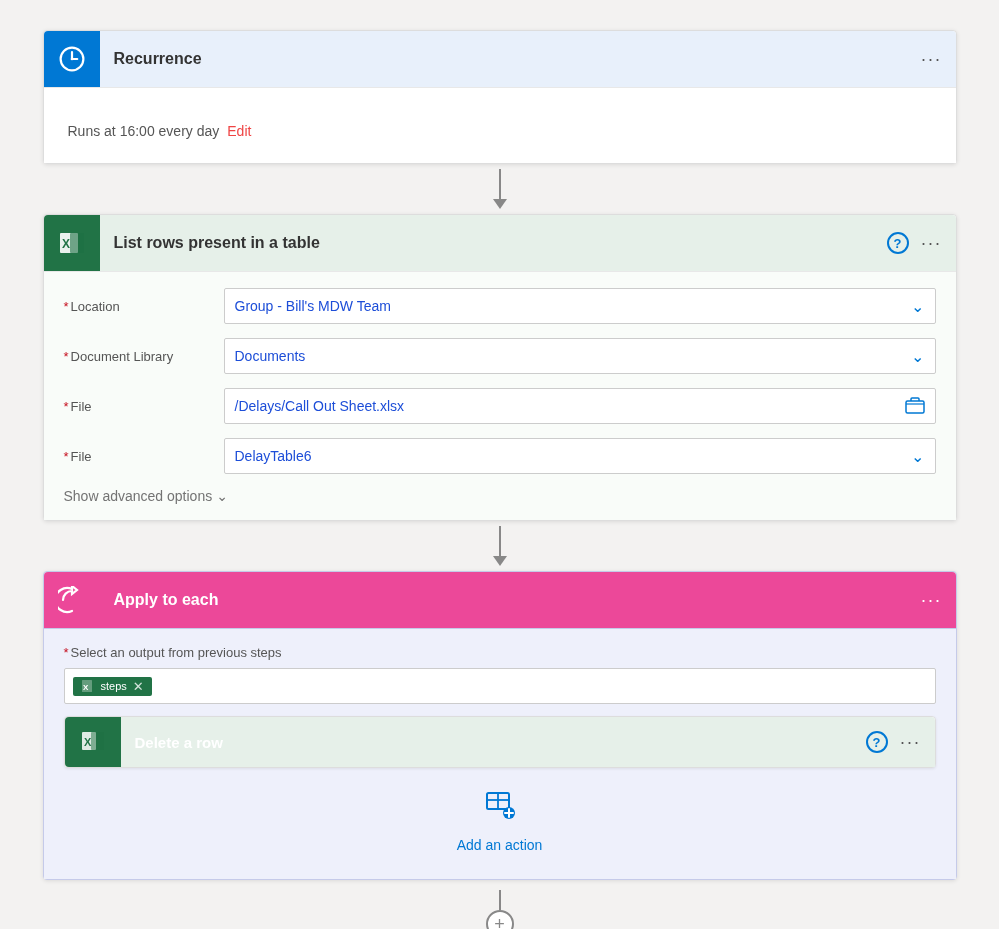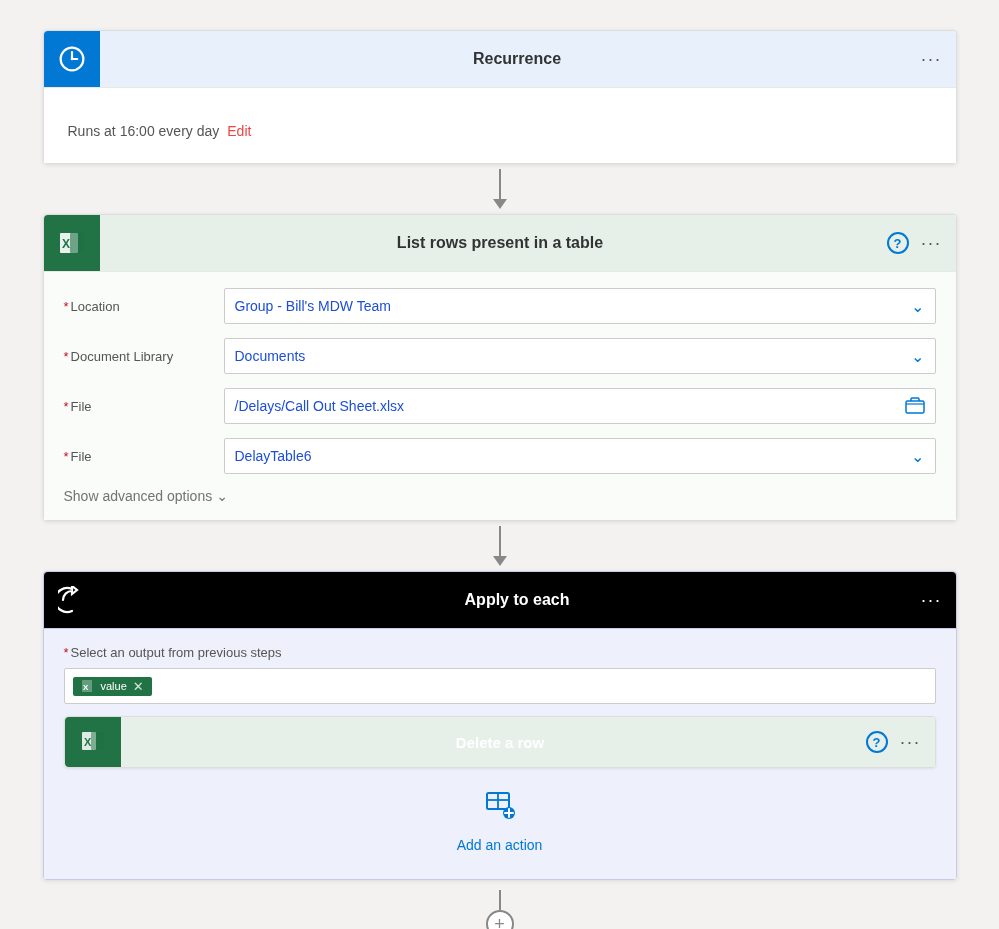--- a/index.html
+++ b/index.html
@@ -20,21 +20,20 @@
     }
 
     
     .card {
       width: 914px;
       background: #fff;
       border: 1px solid #ddd;
       border-radius: 4px;
       box-shadow: 0 1px 4px rgba(0,0,0,0.1);
       position: relative;
-      text-align: center;
     }
 
     .card-header {
       display: flex;
       align-items: center;
       padding: 0 14px 0 0;
       height: 56px;
       border-radius: 4px 4px 0 0;
     }
 
@@ -101,21 +100,21 @@
     .excel-card .card-body {
       background: #f9fcf9;
     }
 
     
     .apply-card {
       background: #e8eaf6;
       border: 1px solid #c5cae9;
     }
     .apply-card .card-header {
-      background: #000000;
+      background: #ec4899;
       border-radius: 4px 4px 0 0;
     }
     .apply-card .card-title {
       color: #fff;
     }
     .apply-card .card-body {
       background: #eef0fb;
       border-top: 1px solid #c5cae9;
     }
 
@@ -466,21 +465,21 @@
         <span class="required-star">*</span>
         <span>Select an output from previous steps</span>
       </div>
       <div class="tag-container">
         <div class="tag">
 
           <svg width="14" height="14" viewBox="0 0 14 14" fill="none" xmlns="http://www.w3.org/2000/svg">
             <rect x="1" y="1" width="10" height="12" rx="0.5" fill="white" opacity="0.3"></rect>
             <text x="2" y="11" font-size="8" font-weight="bold" fill="white">X</text>
           </svg>
-          <span class="tag-icon">value</span>
+          <span class="tag-icon">steps</span>
           <span class="tag-close">✕</span>
         </div>
       </div>
 
       <div class="inner-card">
         <div class="card-header">
           <div class="card-icon">
 
             <svg width="28" height="28" viewBox="0 0 28 28" fill="none" xmlns="http://www.w3.org/2000/svg">
               <rect x="3" y="4" width="14" height="18" rx="1" fill="white" opacity="0.85"></rect>

